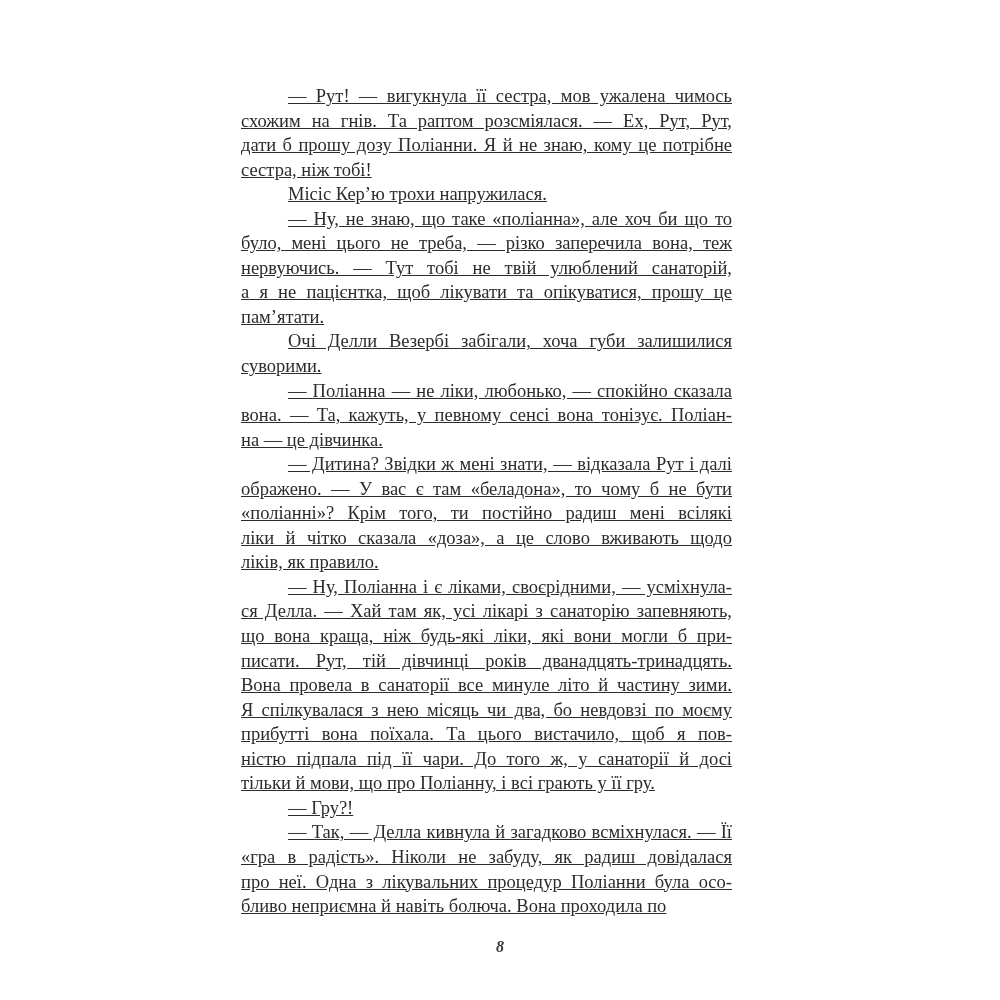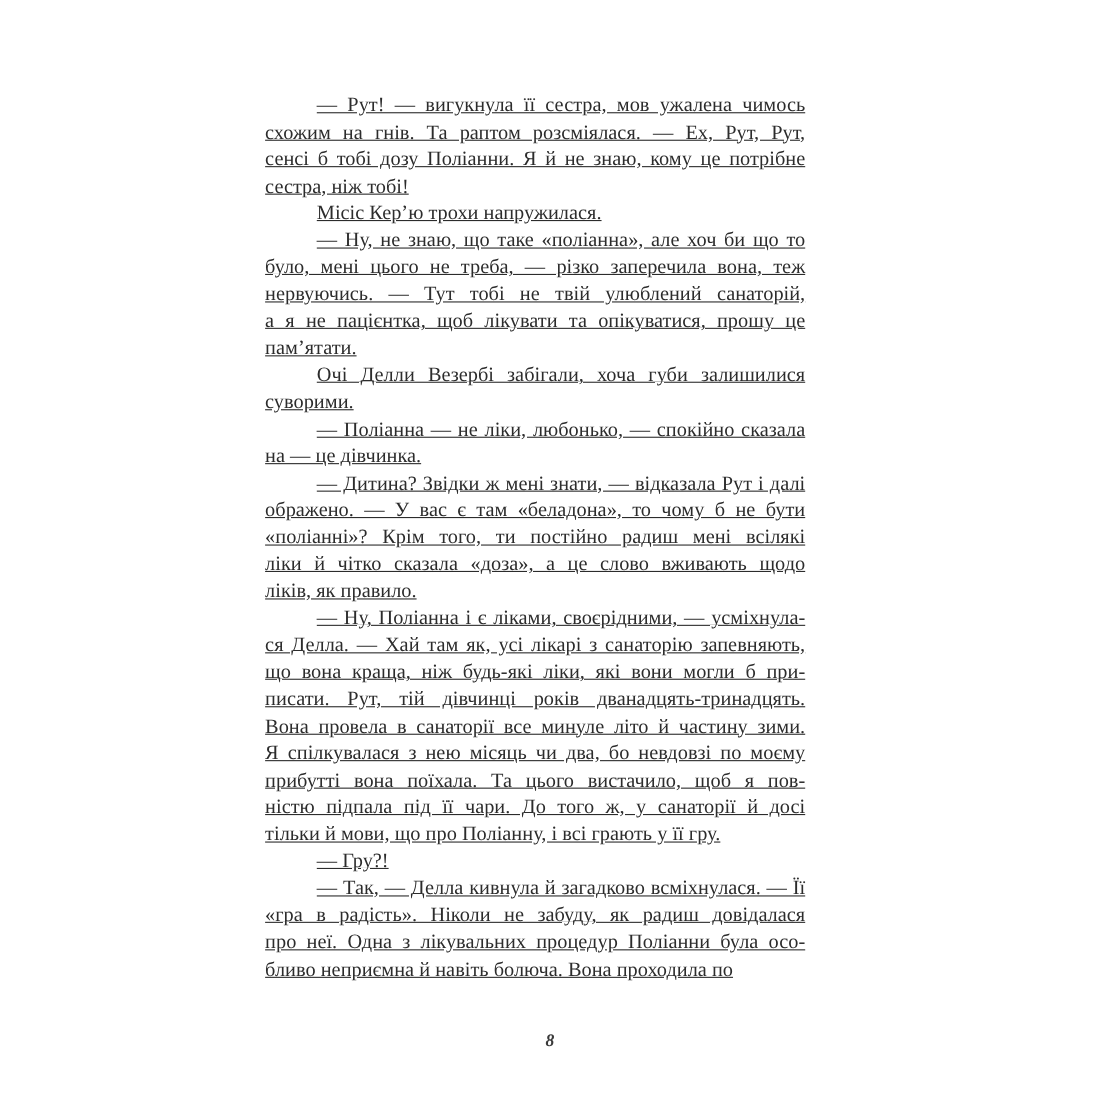--- a/index.html
+++ b/index.html
@@ -56,39 +56,40 @@
   }
 </style>
 </head>
 <body>
 
 <div class="page">
   <div class="text-column" id="text-column">
       <div class="para">
         <div class="line para-first">— Рут! — вигукнула її сестра, мов ужалена чимось</div>
         <div class="line">схожим на гнів. Та раптом розсміялася. — Ех, Рут, Рут,</div>
-        <div class="line">сенсі б тобі дозу Поліанни. Я й не знаю, кому це потрібне</div>
+        <div class="line">дати б прошу дозу Поліанни. Я й не знаю, кому це потрібне</div>
         <div class="line para-last">сестра, ніж тобі!</div>
       </div>
       <div class="para">
         <div class="line para-first para-last">Місіс Кер’ю трохи напружилася.</div>
       </div>
       <div class="para">
         <div class="line para-first">— Ну, не знаю, що таке «поліанна», але хоч би що то</div>
         <div class="line">було, мені цього не треба, — різко заперечила вона, теж</div>
         <div class="line">нервуючись. — Тут тобі не твій улюблений санаторій,</div>
         <div class="line">а я не пацієнтка, щоб лікувати та опікуватися, прошу це</div>
         <div class="line para-last">пам’ятати.</div>
       </div>
       <div class="para">
         <div class="line para-first">Очі Делли Везербі забігали, хоча губи залишилися</div>
         <div class="line para-last">суворими.</div>
       </div>
       <div class="para">
         <div class="line para-first">— Поліанна — не ліки, любонько, — спокійно сказала</div>
+        <div class="line">вона. — Та, кажуть, у певному сенсі вона тонізує. Поліан-</div>
         <div class="line para-last">на — це дівчинка.</div>
       </div>
       <div class="para">
         <div class="line para-first">— Дитина? Звідки ж мені знати, — відказала Рут і далі</div>
         <div class="line">ображено. — У вас є там «беладона», то чому б не бути</div>
         <div class="line">«поліанні»? Крім того, ти постійно радиш мені всілякі</div>
         <div class="line">ліки й чітко сказала «доза», а це слово вживають щодо</div>
         <div class="line para-last">ліків, як правило.</div>
       </div>
       <div class="para">

